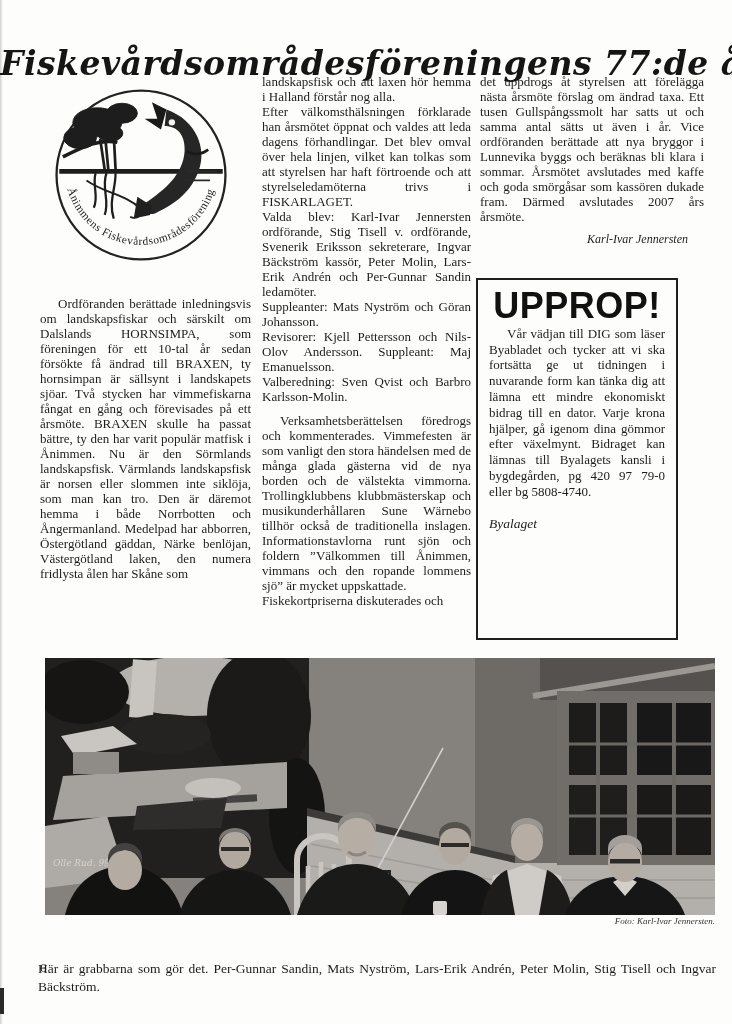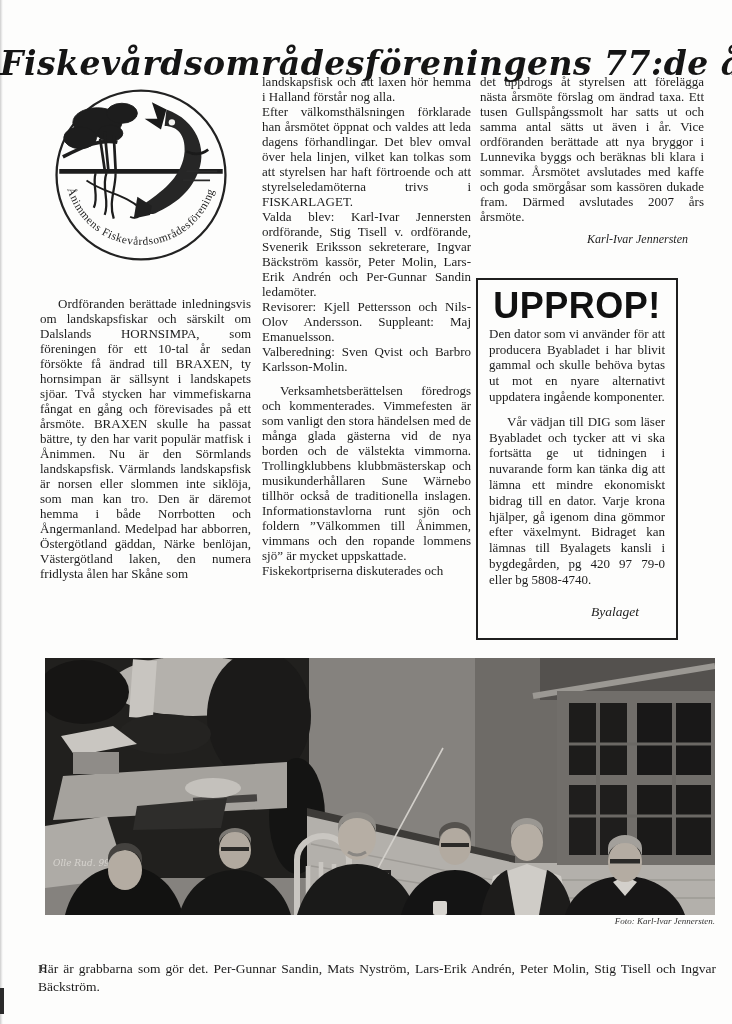--- a/index.html
+++ b/index.html
@@ -37,21 +37,21 @@
     position:absolute;left:476px;top:278px;width:202px;height:362px;
     border:2px solid #1f1f1f;box-sizing:border-box;background:#fdfdfc;
     padding:6px 11px;font-size:13px;line-height:15.8px;text-align:justify;
   }
   .upprop-box h2{
     margin:12px 0 12px 0;text-align:center;
     font-family:"Liberation Sans", sans-serif;font-weight:700;
     font-size:36px;letter-spacing:.5px;color:#111;
   }
   .upprop-box p{margin:0;}
-  .upprop-sig{text-align:right;font-style:italic;margin-top:16px !important;padding-right:26px;font-size:13.5px;}
+  .upprop-sig{font-style:italic;margin-top:16px !important;padding-right:26px;font-size:13.5px;}
 
   .photo{position:absolute;left:45px;top:658px;width:670px;height:206px;background:#777;}
   .photo svg{display:block;}
 
   .photo-credit{
     position:absolute;left:415px;top:916px;width:300px;text-align:right;
     font-style:italic;font-size:9px;color:#333;
   }
   .caption{
     position:absolute;left:38px;top:928px;width:678px;
@@ -97,34 +97,34 @@
 </div>
 
 <div class="col col-left">
   <p class="indent gap-md">Ordföranden berättade inledningsvis om landskapsfiskar och särskilt om Dalslands HORNSIMPA, som föreningen för ett 10-tal år sedan försökte få ändrad till BRAXEN, ty hornsimpan är sällsynt i landskapets sjöar. Två stycken har vimmefiskarna fångat en gång och förevisades på ett årsmöte. BRAXEN skulle ha passat bättre, ty den har varit populär matfisk i Ånimmen. Nu är den Sörmlands landskapsfisk. Värmlands landskapsfisk är norsen eller slommen inte siklöja, som man kan tro. Den är däremot hemma i både Norrbotten och Ångermanland. Medelpad har abborren, Östergötland gäddan, Närke benlöjan, Västergötland laken, den numera fridlysta ålen har Skåne som</p>
 </div>
 
 <div class="col col-mid">
   <p>landskapsfisk och att laxen hör hemma i Halland förstår nog alla.</p>
   <p>Efter välkomsthälsningen förklarade han årsmötet öppnat och valdes att leda dagens förhandlingar. Det blev omval över hela linjen, vilket kan tolkas som att styrelsen har haft förtroende och att styrelseledamöterna trivs i FISKARLAGET.</p>
   <p>Valda blev: Karl-Ivar Jennersten ordförande, Stig Tisell v. ordförande, Svenerik Eriksson sekreterare, Ingvar Bäckström kassör, Peter Molin, Lars-Erik Andrén och Per-Gunnar Sandin ledamöter.</p>
+  <p>Suppleanter: Mats Nyström och Göran Johansson.</p>
   <p>Revisorer: Kjell Pettersson och Nils-Olov Andersson. Suppleant: Maj Emanuelsson.</p>
   <p>Valberedning: Sven Qvist och Barbro Karlsson-Molin.</p>
   <p class="indent gap-sm">Verksamhetsberättelsen föredrogs och kommenterades. Vimmefesten är som vanligt den stora händelsen med de många glada gästerna vid de nya borden och de välstekta vimmorna. Trollingklubbens klubbmästerskap och musikunderhållaren Sune Wärnebo tillhör också de traditionella inslagen. Informationstavlorna runt sjön och foldern ”Välkommen till Ånimmen, vimmans och den ropande lommens sjö” är mycket uppskattade.</p>
   <p>Fiskekortpriserna diskuterades och</p>
 </div>
 
 <div class="col col-right">
   <p>det uppdrogs åt styrelsen att förelägga nästa årsmöte förslag om ändrad taxa. Ett tusen Gullspångssmolt har satts ut och samma antal sätts ut även i år. Vice ordföranden berättade att nya bryggor i Lunnevika byggs och beräknas bli klara i sommar. Årsmötet avslutades med kaffe och goda smörgåsar som kassören dukade fram. Därmed avslutades 2007 års årsmöte.</p>
   <p class="sig">Karl-Ivar Jennersten</p>
 </div>
 
 <div class="upprop-box">
   <h2>UPPROP!</h2>
-  <p>Den dator som vi använder för att producera Byabladet i har blivit gammal och skulle behöva bytas ut mot en nyare alternativt uppdatera ingående komponenter.</p>
   <p class="indent gap-sm">Vår vädjan till DIG som läser Byabladet och tycker att vi ska fortsätta ge ut tidningen i nuvarande form kan tänka dig att lämna ett mindre ekonomiskt bidrag till en dator. Varje krona hjälper, gå igenom dina gömmor efter växelmynt. Bidraget kan lämnas till Byalagets kansli i bygdegården, pg 420 97 79-0 eller bg 5808-4740.</p>
   <p class="upprop-sig">Byalaget</p>
 </div>
 
 <div class="photo">
   <svg width="670" height="257" viewBox="0 0 670 257" preserveAspectRatio="none">
     <rect x="0" y="0" width="670" height="257" fill="#85827e"></rect>
     <rect x="430" y="0" width="240" height="257" fill="#6e6b67"></rect>
     <rect x="495" y="0" width="175" height="42" fill="#54514e"></rect>
     <path d="M488,38 L 670,8" stroke="#9b9893" stroke-width="6" fill="none"></path>

